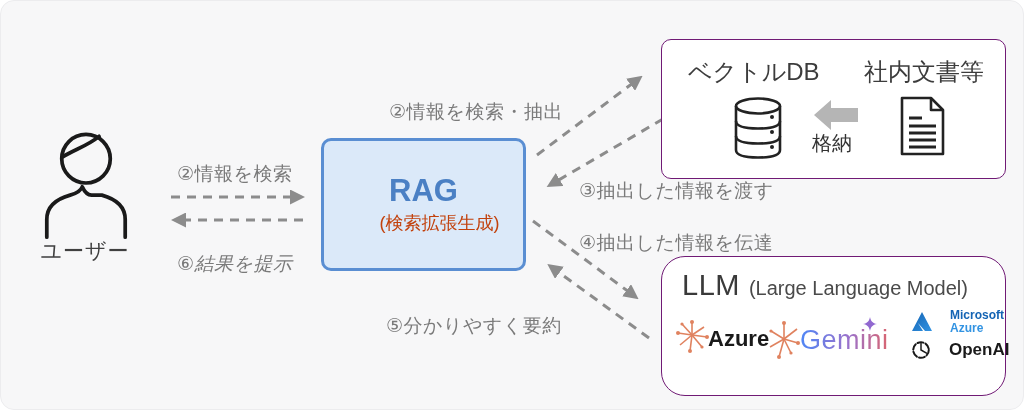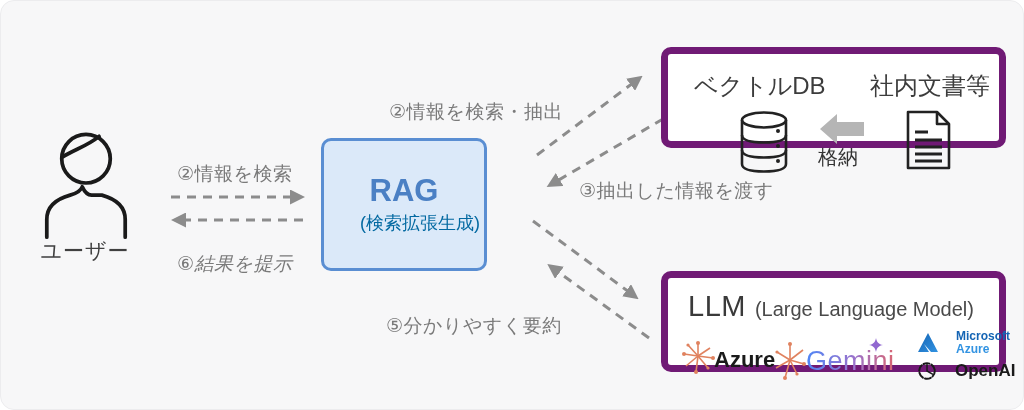--- a/index.html
+++ b/index.html
@@ -34,38 +34,37 @@
     white-space: nowrap;
   }
   
   .user-figure { position: absolute; left: 38px; top: 126px; width: 94px; height: 112px; }
   .user-label {
     position: absolute; left: 26px; top: 236px; width: 116px;
     text-align: center; font-size: 21px; color: #404040; letter-spacing: 1px;
   }
   
   .rag-box {
-    position: absolute; left: 320px; top: 137px; width: 166px; height: 133px;
+    position: absolute; left: 320px; top: 137px; width: 205px; height: 133px;
     background: #dbe9f9;
     border: 3px solid #5a8ed2;
     border-radius: 10px;
     display: flex; flex-direction: column; align-items: center; justify-content: center;
   }
   .rag-title { color: #4b80c4; font-size: 31px; font-weight: bold; line-height: 1.1; }
-  .rag-subtitle { color: #0369a1; font-size: 18px; margin-top: 3px; margin-left: 32px; }
+  .rag-subtitle { color: #c2410c; font-size: 18px; margin-top: 3px; margin-left: 32px; }
   
   .panel {
-    position: absolute; left: 660px; width: 345px; height: 101px;
+    position: absolute; left: 660px; width: 345px; height: 140px;
     background: #ffffff;
-    border: 7px solid #701a75;
+    border: 1px solid #701a75;
     border-radius: 10px;
-    margin-top: 8px;
   }
   .vector-panel { top: 38px; }
-  .llm-panel { top: 262px; }
+  .llm-panel { top: 255px; border-radius: 24px; }
   .vector-titles {
     position: absolute; left: 26px; top: 16px; width: 296px;
     display: flex; justify-content: space-between;
     font-size: 24px; color: #3c3c3c; font-weight: 500;
   }
   .db-icon { position: absolute; left: 70px; top: 56px; }
   .store-arrow { position: absolute; left: 152px; top: 60px; }
   .store-label { position: absolute; left: 150px; top: 90px; font-size: 20px; color: #333; }
   .doc-icon { position: absolute; left: 236px; top: 55px; }
   
@@ -105,20 +104,21 @@
     <path class="dash-line" d="M302,219 L182,219" marker-end="url(#ah)"></path>
     <path class="dash-line" d="M536,154 L632,82" marker-end="url(#ah)"></path>
     <path class="dash-line" d="M662,118 L556,180" marker-end="url(#ah)"></path>
     <path class="dash-line" d="M532,220 L628,291" marker-end="url(#ah)"></path>
     <path class="dash-line" d="M648,337 L556,270" marker-end="url(#ah)"></path>
   </svg>
 
   <div class="flow-label" style="left:176px; top:160px;">②情報を検索</div>
   <div class="flow-label" style="left:388px; top:98px;">②情報を検索・抽出</div>
   <div class="flow-label" style="left:578px; top:177px;">③抽出した情報を渡す</div>
+  <div class="flow-label" style="left:578px; top:229px;">④抽出した情報を伝達</div>
   <div class="flow-label" style="left:385px; top:312px;">⑤分かりやすく要約</div>
   <div class="flow-label" style="left:176px; top:250px;font-style:italic;">⑥結果を提示</div>
 
   <svg class="user-figure" viewBox="0 0 100 120">
     <circle cx="50" cy="34" r="26" fill="none" stroke="#1a1a1a" stroke-width="4"></circle>
     <path d="M25,32 C38,24 52,20 64,10" fill="none" stroke="#1a1a1a" stroke-width="4" stroke-linecap="round"></path>
     <path d="M8,118 L8,99 Q8,80 33,73 Q44,70 46,64 Q50,73 56,73 L67,73 Q92,80 92,99 L92,118" fill="none" stroke="#1a1a1a" stroke-width="4" stroke-linecap="round" stroke-linejoin="round"></path>
   </svg>
   <div class="user-label">ユーザー</div>
 

